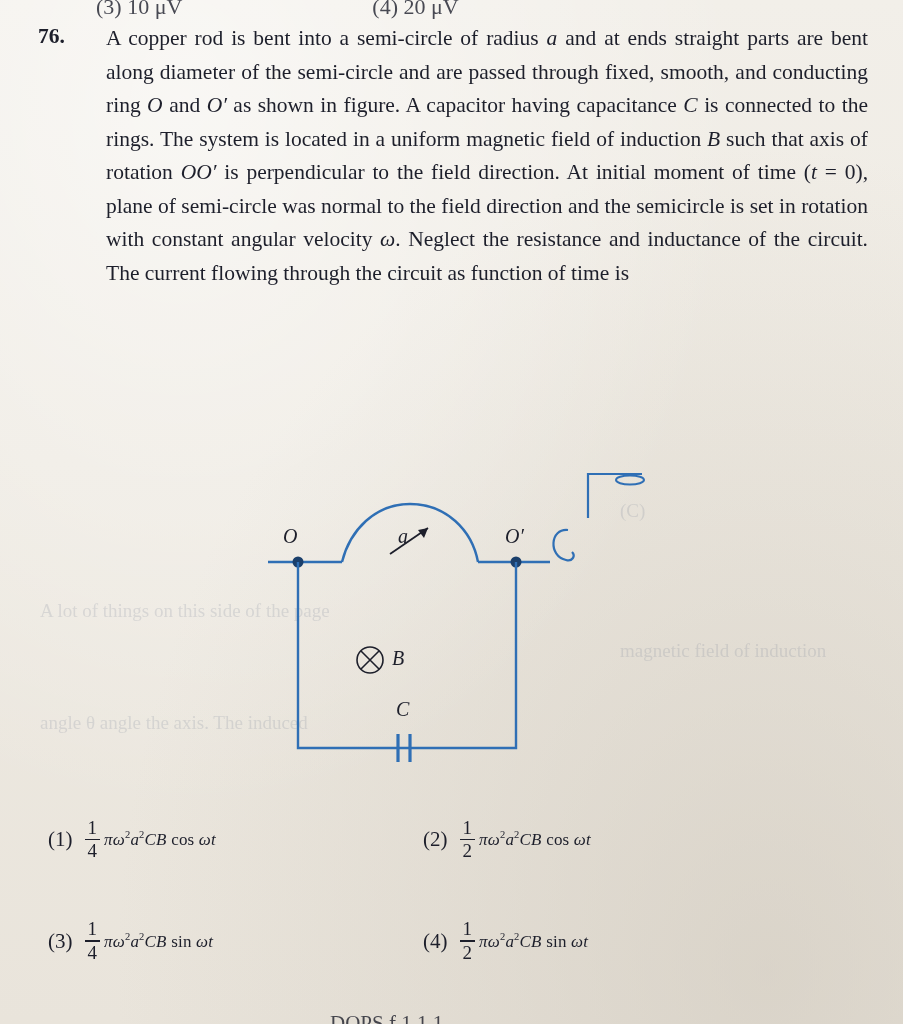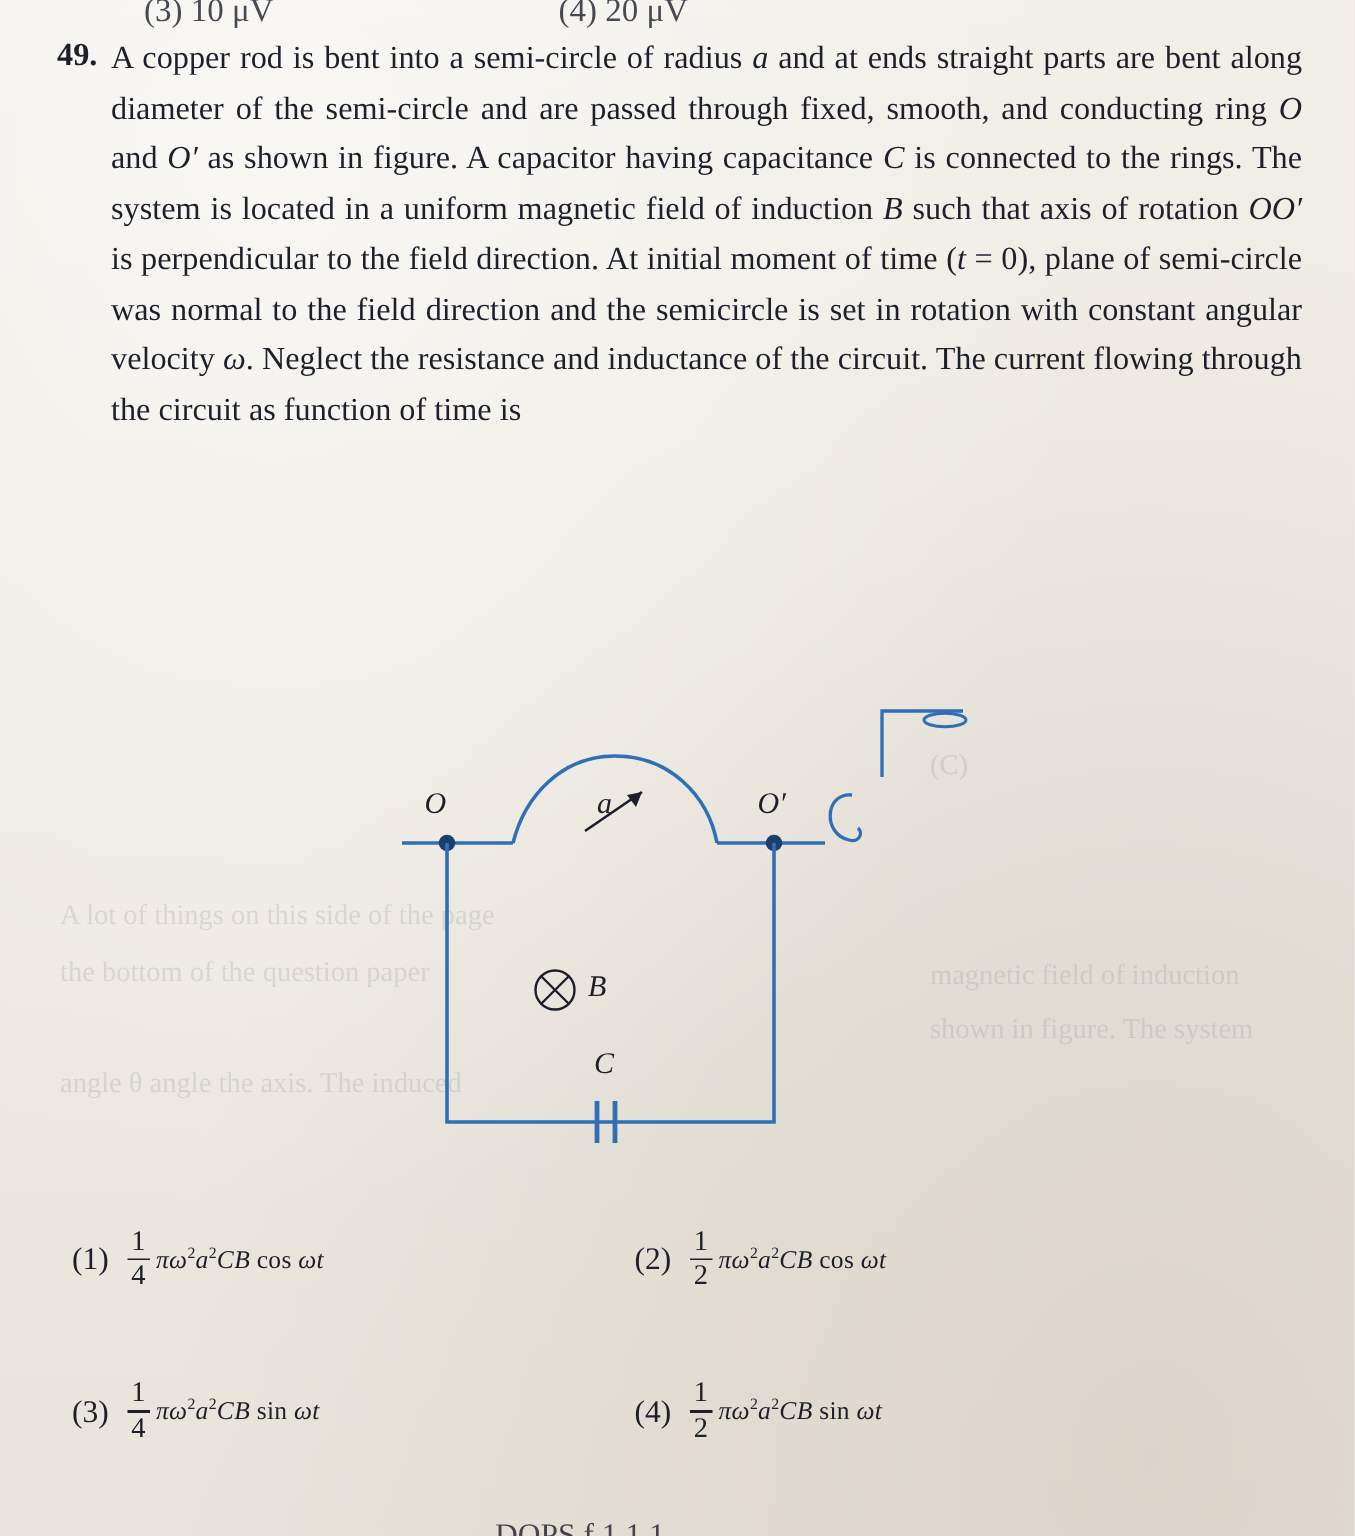--- a/index.html
+++ b/index.html
@@ -52,21 +52,21 @@
     width: 830px;
   }
   .q-number {
     position: absolute;
     left: 0;
     top: 2px;
     font-weight: bold;
     font-size: 21.5px;
   }
   .q-text {
-    margin-left: 36px;
+    margin-left: 68px;
     font-size: 21.5px;
     line-height: 33.5px;
     text-align: justify;
     text-justify: inter-word;
   }
 
   
   .figure {
     position: absolute;
     left: 250px;
@@ -160,32 +160,30 @@
 </style>
 </head>
 <body>
 
 <div class="paper-shade"></div>
 
 <div class="content">
 
   <div class="ghost" style="left:620px; top:500px;">(C)</div>
   <div class="ghost" style="left:40px; top:600px;">A lot of things on this side of the page</div>
-  <div class="ghost" style="left:40px; top:638px;">the bottom of the question paper</div>
   <div class="ghost" style="left:620px; top:640px;">magnetic field of induction</div>
-  <div class="ghost" style="left:620px; top:676px;">shown in figure. The system</div>
   <div class="ghost" style="left:40px; top:712px;">angle θ angle the axis. The induced</div>
 
   <div class="clipped-line">
     <span>(3) 10 μV</span>
     <span>(4) 20 μV</span>
   </div>
 
   <div class="question">
-    <div class="q-number">49.</div>
+    <div class="q-number">76.</div>
     <div class="q-text" id="q-text"><span>A copper rod is bent into a semi-circle of radius <i>a</i> and at ends</span> <span>straight parts are bent along diameter of the semi-circle and</span> <span>are passed through fixed, smooth, and conducting ring <i>O</i></span> <span>and <i>O′</i> as shown in figure. A capacitor having capacitance <i>C</i></span> <span>is connected to the rings. The system is located in a uniform</span> <span>magnetic field of induction <i>B</i> such that axis of rotation <i>OO′</i></span> <span>is perpendicular to the field direction. At initial moment of</span> <span>time (<i>t</i> = 0), plane of semi-circle was normal to the field</span> <span>direction and the semicircle is set in rotation with constant</span> <span>angular velocity <i>ω</i>. Neglect the resistance and inductance</span> <span>of the circuit. The current flowing through the circuit as</span> <span>function of time is</span></div>
   </div>
 
   <div class="figure">
     <svg width="420" height="310" viewBox="0 0 420 310">
 
       <path d="M 18 92 L 92 92" stroke="#2f6fb5" stroke-width="2.4" fill="none"></path>
 
       <path d="M 92 92 C 100 60, 125 34, 160 34 C 196 34, 222 60, 228 92" stroke="#2f6fb5" stroke-width="2.4" fill="none"></path>
 

